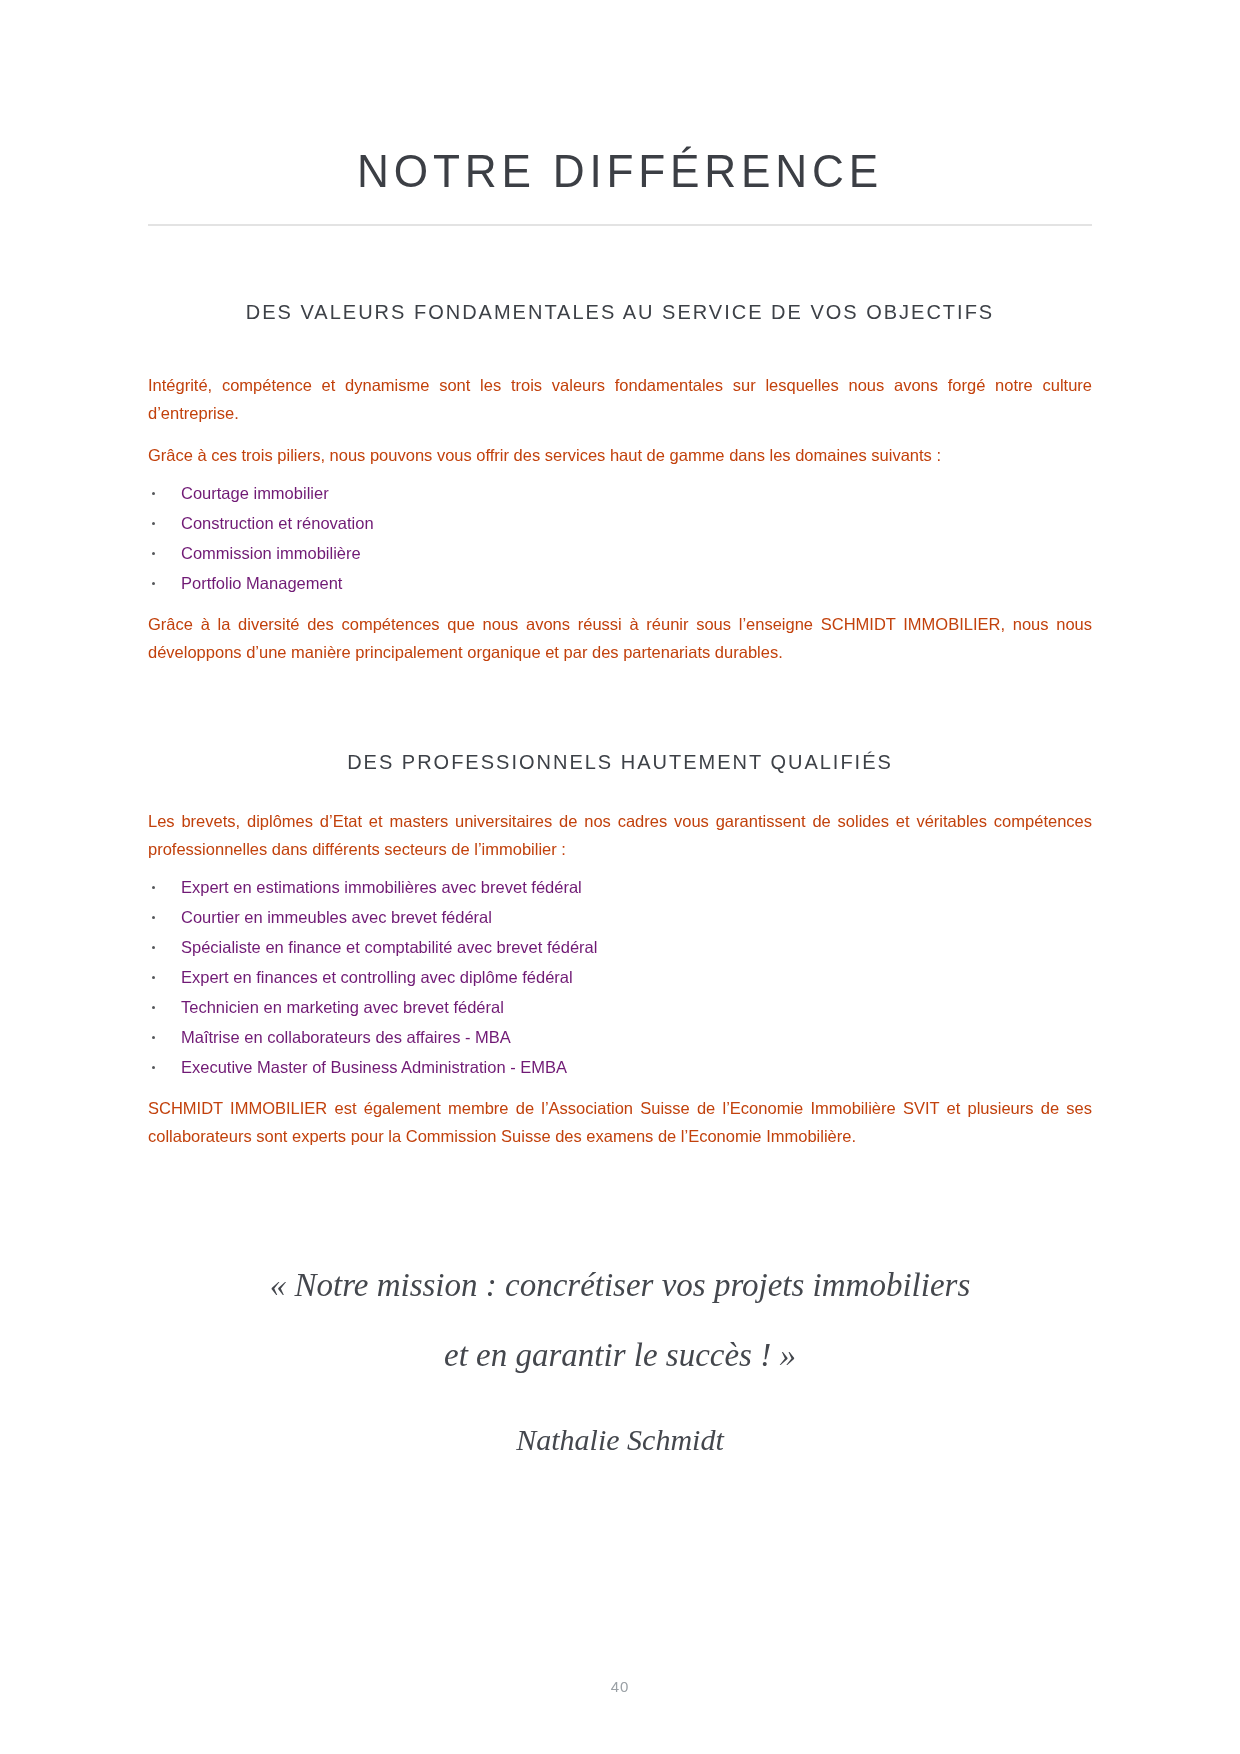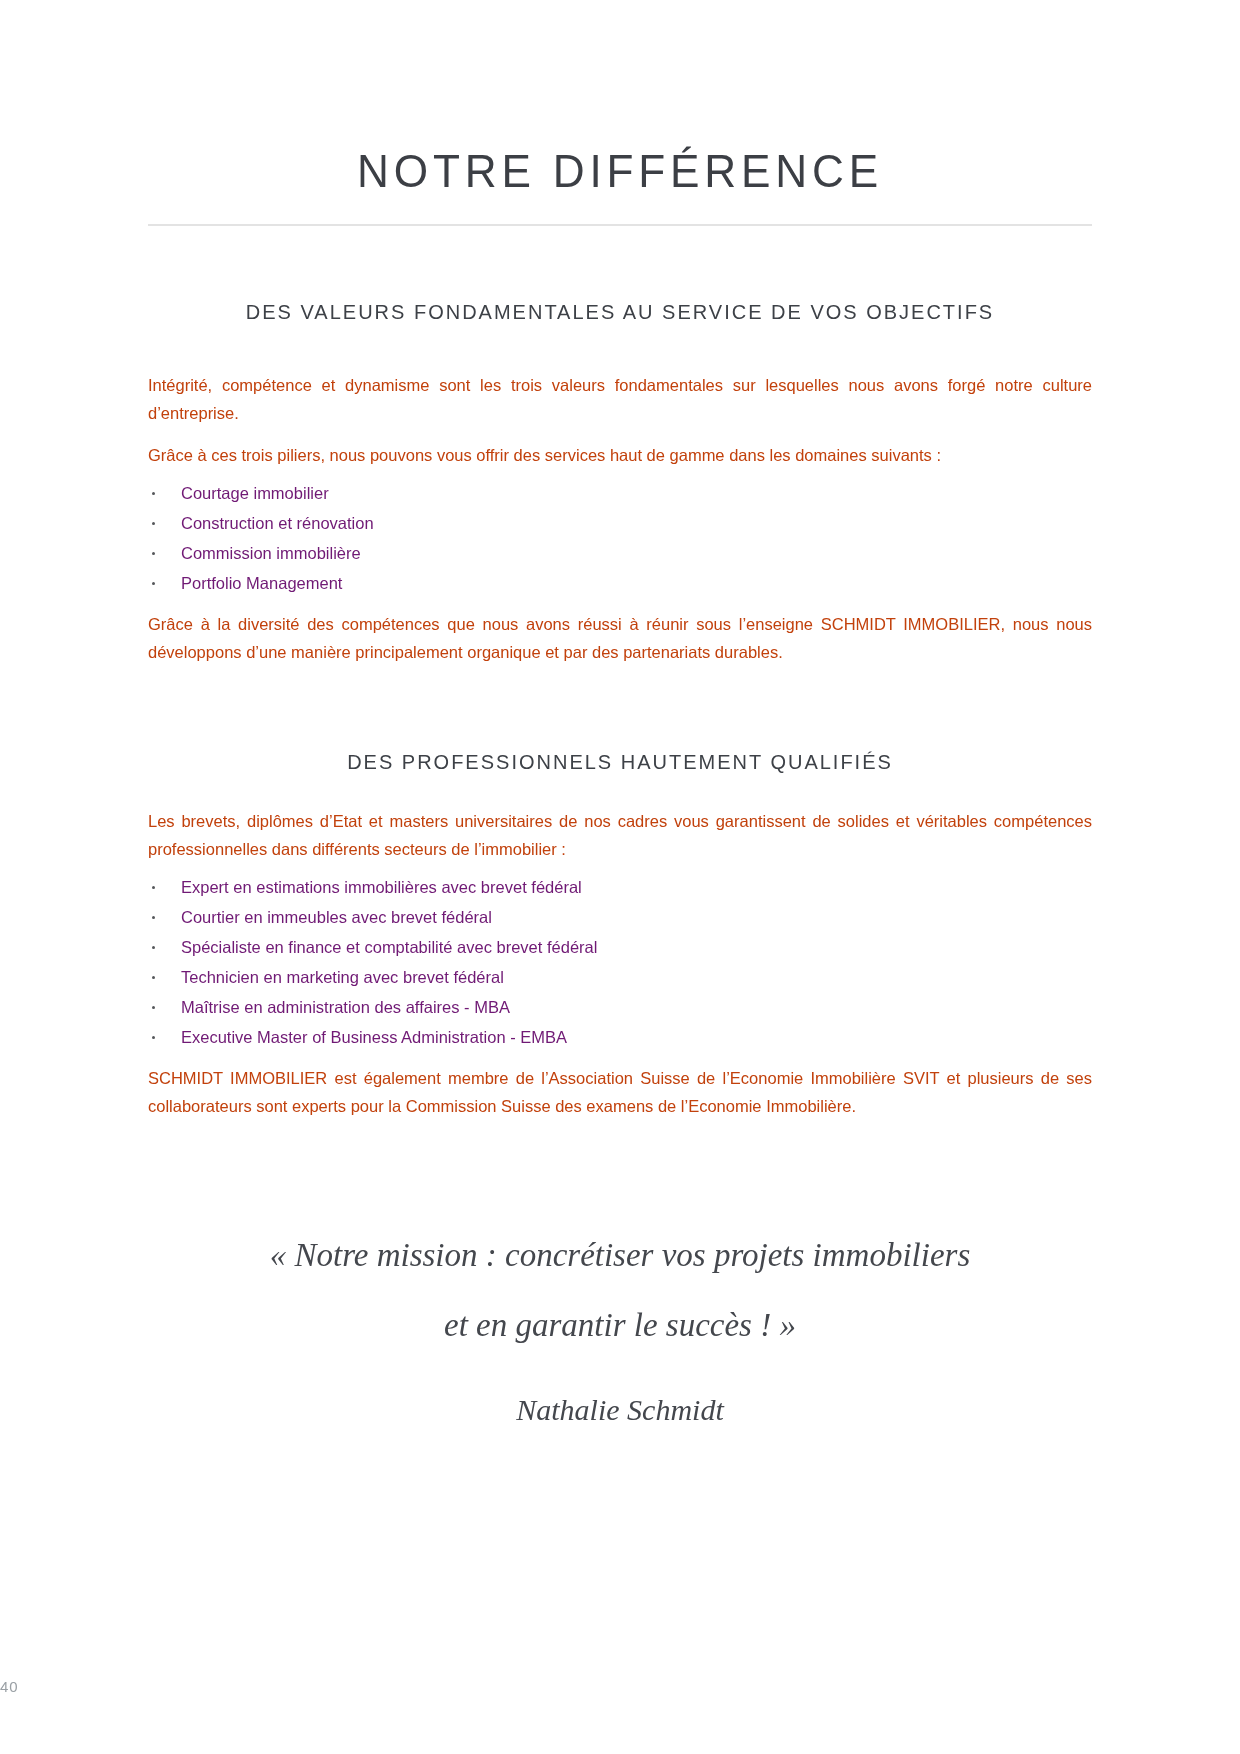--- a/index.html
+++ b/index.html
@@ -94,20 +94,21 @@
     font-size:30px;
     line-height:36px;
     text-align:center;
     color:#44474d;
   }
   .page-number{
     position:absolute;
     left:0;
     right:0;
     top:1678px;
+    text-align:center;
     font-size:15px;
     color:#9aa0a5;
     letter-spacing:1px;
   }
 </style>
 </head>
 <body>
 
 <div class="page">
   <div class="content">
@@ -130,22 +131,23 @@
     <p class="para para-after-list">Grâce à la diversité des compétences que nous avons réussi à réunir sous l’enseigne SCHMIDT IMMOBILIER, nous nous développons d’une manière principalement organique et par des partenariats durables.</p>
 
     <h2 class="section-heading heading-2">DES PROFESSIONNELS HAUTEMENT QUALIFIÉS</h2>
 
     <p class="para para-after-heading">Les brevets, diplômes d’Etat et masters universitaires de nos cadres vous garantissent de solides et véritables compétences professionnelles dans différents secteurs de l’immobilier :</p>
 
     <ul class="bullet-list">
       <li><span class="dot"></span><span>Expert en estimations immobilières avec brevet fédéral</span></li>
       <li><span class="dot"></span><span>Courtier en immeubles avec brevet fédéral</span></li>
       <li><span class="dot"></span><span>Spécialiste en finance et comptabilité avec brevet fédéral</span></li>
+      <li><span class="dot"></span><span>Expert en finances et controlling avec diplôme fédéral</span></li>
       <li><span class="dot"></span><span>Technicien en marketing avec brevet fédéral</span></li>
-      <li><span class="dot"></span><span>Maîtrise en administration des affaires - MBA</span></li>
+      <li><span class="dot"></span><span>Maîtrise en collaborateurs des affaires - MBA</span></li>
       <li><span class="dot"></span><span>Executive Master of Business Administration - EMBA</span></li>
     </ul>
 
     <p class="para para-after-list">SCHMIDT IMMOBILIER est également membre de l’Association Suisse de l’Economie Immobilière SVIT et plusieurs de ses collaborateurs sont experts pour la Commission Suisse des examens de l’Economie Immobilière.</p>
 
     <div class="quote">
       <div>« Notre mission : concrétiser vos projets immobiliers</div>
       <div>et en garantir le succès ! »</div>
     </div>
     <div class="attribution">Nathalie Schmidt</div>

